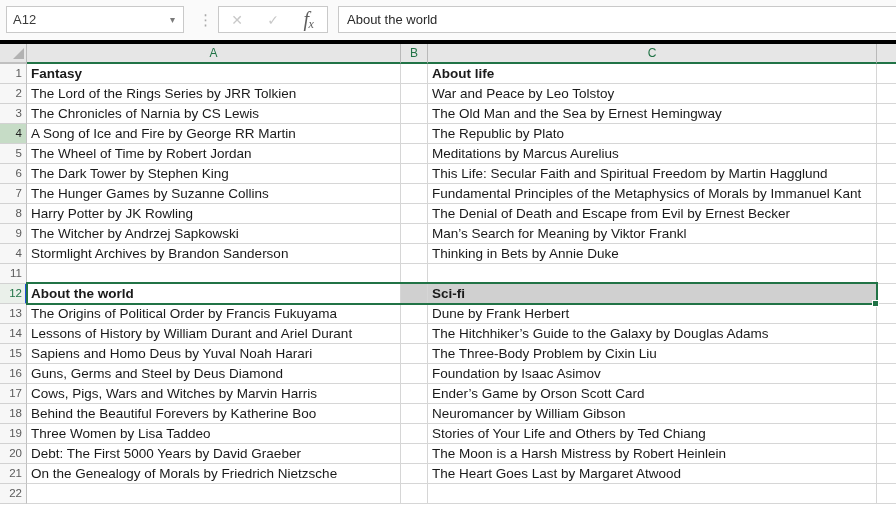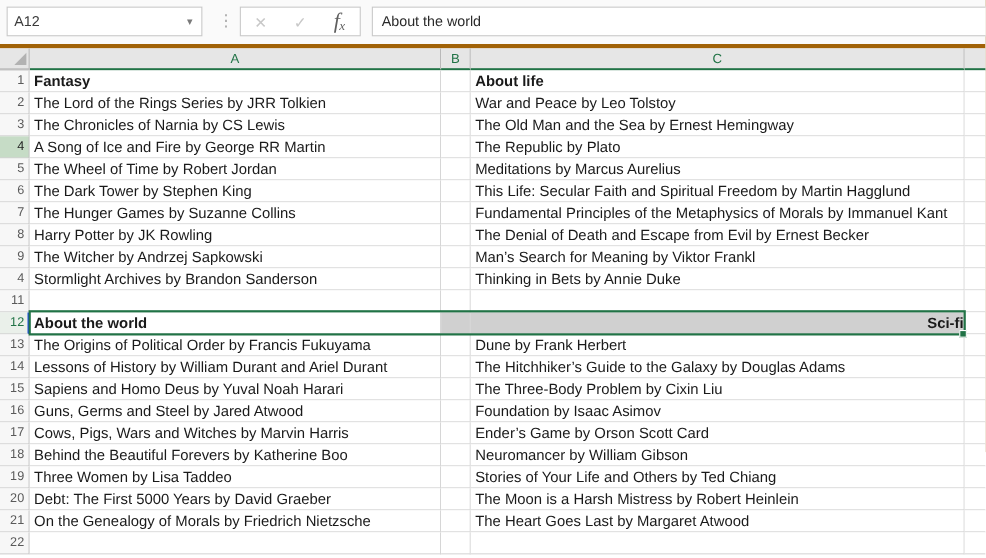--- a/index.html
+++ b/index.html
@@ -1,18 +1,18 @@
 <!DOCTYPE html>
 <html><head>
 <meta charset="utf-8">
 <style>
   * { margin:0; padding:0; box-sizing:border-box; }
   html,body { width:896px; height:507px; overflow:hidden; background:#fff;
               font-family:"Liberation Sans", sans-serif; }
-  #app { position:relative; width:896px; height:411px; background:#a16207; }
+  #app { position:relative; width:896px; height:411px; background:#000000; }
 
   
   .fstrip { position:absolute; left:0; top:0; width:896px; height:40px;
             background:#fafafa; display:flex; align-items:center; }
   .namebox { position:absolute; left:6px; top:6px; width:178px; height:27px;
              background:#fff; border:1px solid #c9c9c9; display:flex;
              align-items:center; padding:0 6px; font-size:13px; color:#3a3a3a; }
   .namebox .nb-text { flex:1; }
   .nb-caret { color:#7a7a7a; font-size:10px; padding-right:2px; }
   .dots { position:absolute; left:198px; top:8px; width:12px; height:24px;
@@ -48,21 +48,21 @@
                 text-align:right; padding-right:4px; line-height:19px; }
   .row-header.green-header { background:#c6dcc6; color:#1f1f1f; }
   .row-header.active-header { background:#eaf0ea; color:#217346;
                 border-right:2px solid #1d4ed8; padding-right:3px; }
   .cell { border-right:1px solid #d6d6d6; border-bottom:1px solid #d6d6d6;
           font-size:13.5px; color:#1a1a1a; line-height:19px; padding:0 0 0 4px;
           white-space:nowrap; overflow:hidden; background:#fff; }
   .col-a { width:374px; } .col-b { width:27px; } .col-c { width:449px; }
   .col-d { width:19px; border-right:none; }
   .cell.bold { font-weight:bold; }
-  .cell.sel-fill { background:#d0d0d0;text-align:right; }
+  .cell.sel-fill { background:#d0d0d0; }
 
   
   .sel-border { position:absolute; left:26px; top:238px; width:852px; height:23px;
                 border:2px solid #217346; pointer-events:none; }
   .fill-handle { position:absolute; left:872px; top:256px; width:7px; height:7px;
                  background:#217346; border:1px solid #fff; }
 </style>
 </head>
 <body>
 
@@ -196,21 +196,21 @@
         </div>
         <div class="grid-row">
           <div class="row-header">15</div>
           <div class="cell col-a">Sapiens and Homo Deus by Yuval Noah Harari</div>
           <div class="cell col-b"></div>
           <div class="cell col-c">The Three-Body Problem by Cixin Liu</div>
           <div class="cell col-d"></div>
         </div>
         <div class="grid-row">
           <div class="row-header">16</div>
-          <div class="cell col-a">Guns, Germs and Steel by Jared Atwood</div>
+          <div class="cell col-a">Guns, Germs and Steel by Deus Diamond</div>
           <div class="cell col-b"></div>
           <div class="cell col-c">Foundation by Isaac Asimov</div>
           <div class="cell col-d"></div>
         </div>
         <div class="grid-row">
           <div class="row-header">17</div>
           <div class="cell col-a">Cows, Pigs, Wars and Witches by Marvin Harris</div>
           <div class="cell col-b"></div>
           <div class="cell col-c">Ender’s Game by Orson Scott Card</div>
           <div class="cell col-d"></div>

